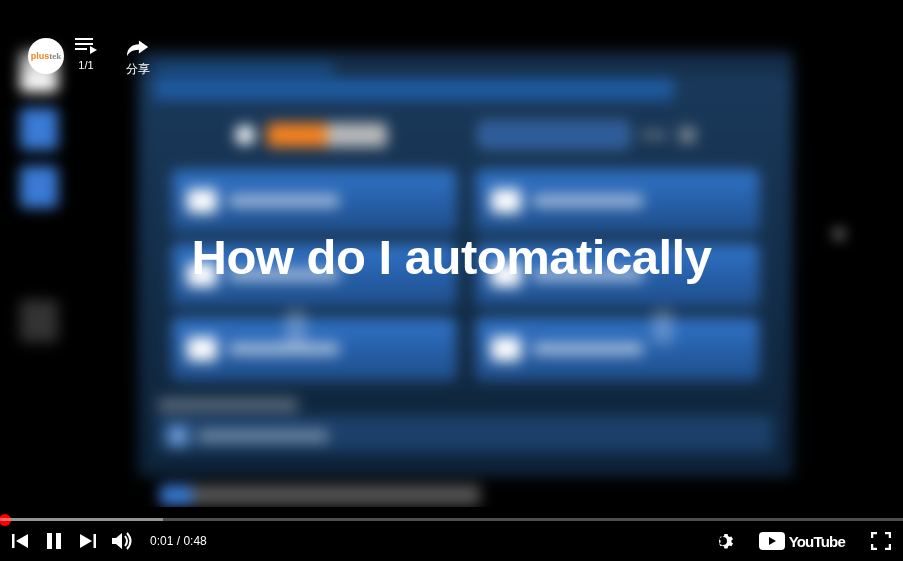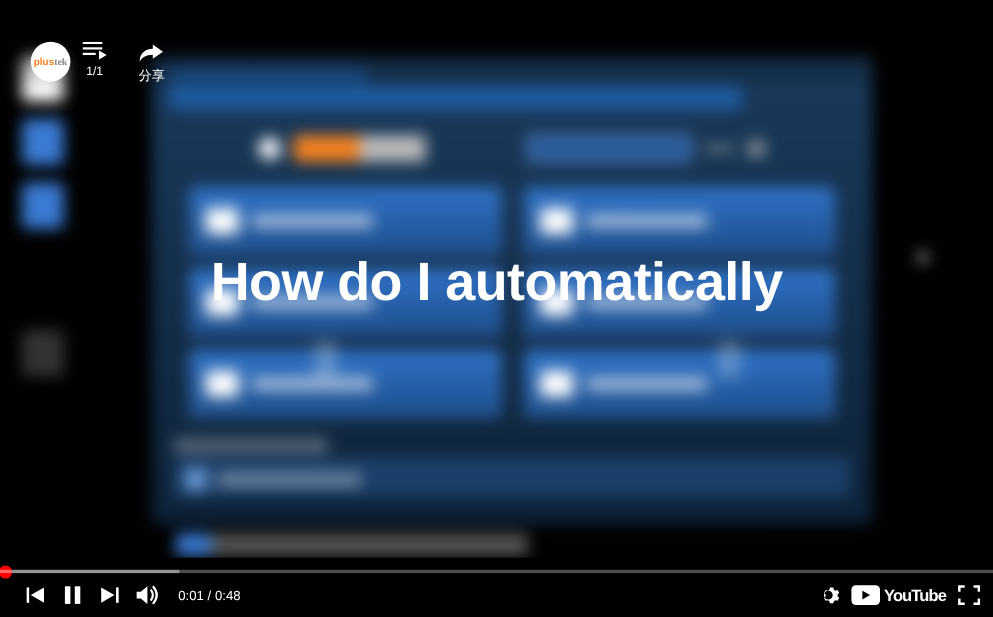--- a/index.html
+++ b/index.html
@@ -52,23 +52,23 @@
   .dot-r { position: absolute; right: 60px; top: 230px; width: 8px; height: 8px; background:#fff; border-radius:50%; }
 
   .overlay { position: absolute; top: 0; left: 0; right: 0; bottom: 0; display: flex; flex-direction: column; align-items: center; justify-content: center; z-index: 5; padding-top: 8px;}
   .big-text { color: #fff; font-size: 49px; font-weight: bold; text-align: center; line-height: 1.18; font-family: "Helvetica Neue", Helvetica, Arial, sans-serif; letter-spacing: -0.5px; }
 
   .progress { position: absolute; bottom: 40px; left: 0; right: 0; height: 3px; background: rgba(255,255,255,0.3); z-index: 20; }
   .progress-fill { height: 100%; width: 0.5%; background: #f00; position: relative; }
   .progress-fill::after { content:''; position:absolute; right:-6px; top:-4.5px; width:12px; height:12px; background:#f00; border-radius:50%; }
   .progress::after { content:''; position:absolute; left:0; top:0; height:100%; width:18%; background:rgba(255,255,255,0.4); }
 
-  .controls { position: absolute; bottom: 0; left: 0; right: 0; height: 40px; display: flex; align-items: center; padding: 0 12px; z-index: 20; color: #fff; margin-left: 12px; }
+  .controls { position: absolute; bottom: 0; left: 0; right: 0; height: 40px; display: flex; align-items: center; padding: 0 12px; z-index: 20; color: #fff; }
   .c-left { display: flex; align-items: center; gap: 16px; }
-  .c-right { display: flex; align-items: center; gap: 11px; margin-left: auto; }
+  .c-right { display: flex; align-items: center; gap: 26px; margin-left: auto; }
   .c-btn { cursor: pointer; display: flex; align-items: center; justify-content: center; }
   .time { font-size: 12px; }
   .yt-logo { display: flex; align-items: center; gap: 4px; }
   .yt-box { width: 26px; height: 18px; background: #fff; border-radius: 4px; display: flex; align-items: center; justify-content: center; }
   .yt-tri { width: 0; height: 0; border-left: 7px solid #000; border-top: 4px solid transparent; border-bottom: 4px solid transparent; margin-left: 2px;}
   .yt-text { font-size: 15px; font-weight: bold; letter-spacing: -0.8px; }
   svg { display: block; }
 </style>
 </head>
 <body>

